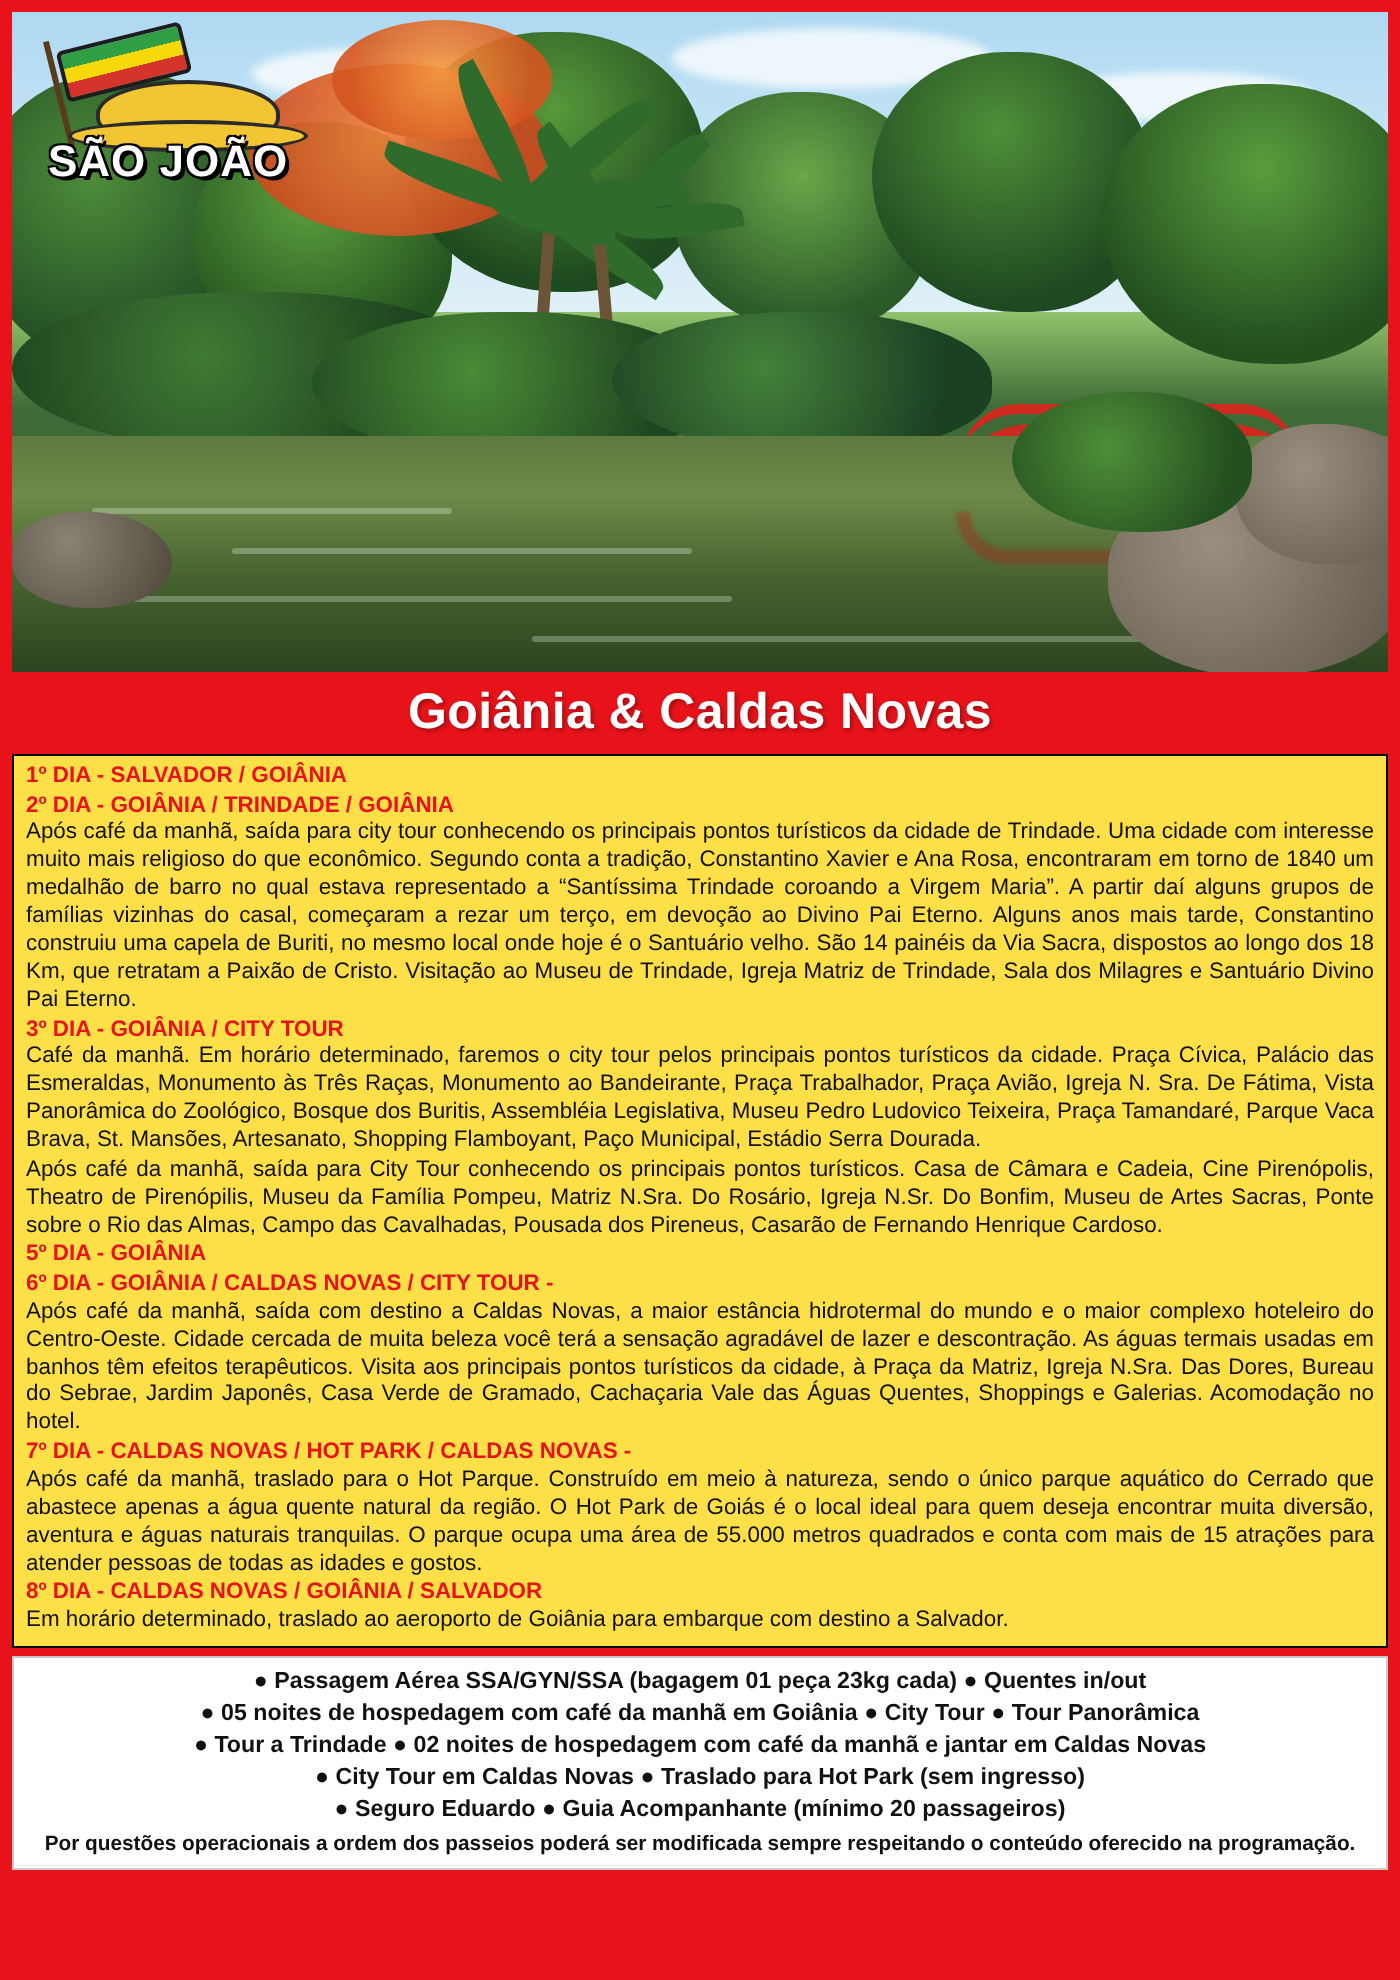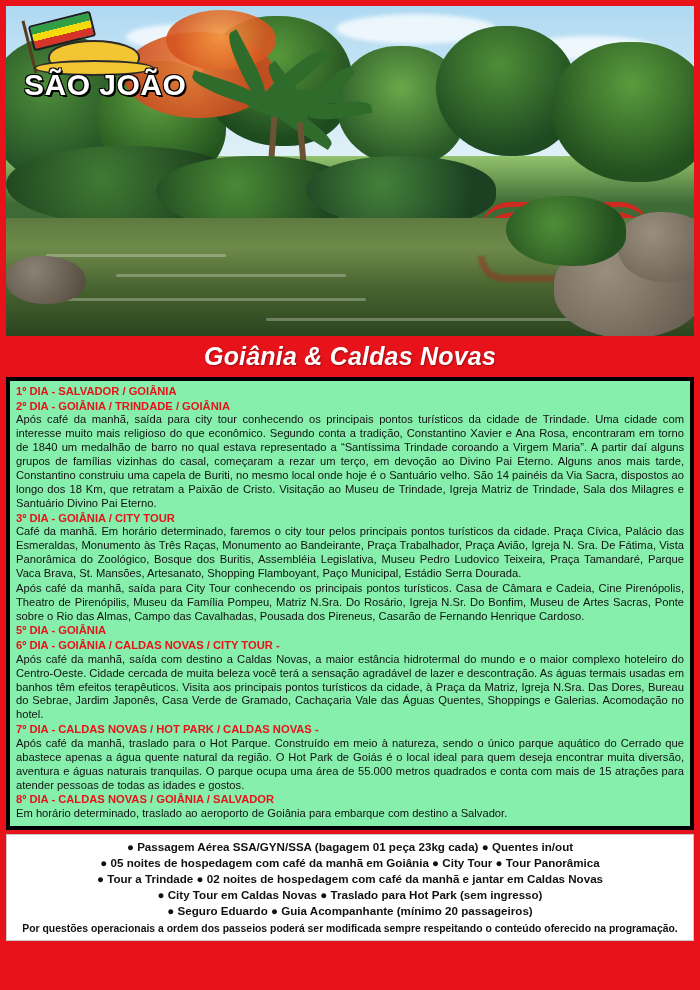--- a/index.html
+++ b/index.html
@@ -84,21 +84,21 @@
     position:absolute; border-radius:50%;
   }
 
   
   .logo {
     position:absolute; left:14px; top:10px; width:190px; height:95px;
   }
   .logo-text {
     position:absolute; left:4px; top:52px;
     font-family: "Liberation Sans", sans-serif;
-    font-weight:bold; font-size:30px; letter-spacing:.5px;
+    font-weight:bold; font-size:22px; letter-spacing:.5px;
     color:#ffffff; text-shadow: 2px 2px 0 #000, -1px -1px 0 #000, 1px -1px 0 #000, -1px 1px 0 #000;
   }
   .hat {
     position:absolute; left:28px; top:24px; width:92px; height:34px;
     background:#f2c533; border:2px solid #2b2b2b; border-radius: 50% 50% 44% 44%;
   }
   .hat-brim {
     position:absolute; left:14px; top:44px; width:120px; height:16px;
     background:#f2c533; border:2px solid #2b2b2b; border-radius:50%;
   }
@@ -113,29 +113,28 @@
   }
 
   
   .titlebar {
     width:688px; background:#e8131a; text-align:center;
     padding: 6px 0 2px 0;
   }
   .title {
     color:#ffffff; font-size:25px; font-weight:bold; letter-spacing:.2px;
     text-shadow: 1px 1px 2px rgba(0,0,0,.35);
-    font-style: italic;
   }
   .subtitle {
     color:#ffffff; font-size:14px; font-weight:bold; margin-top:2px;
   }
 
   
   .panel {
-    width:688px; background:#86efac; border:4px solid #000000;
+    width:688px; background:#fde047; border:1px solid #000000;
     padding: 3px 6px 4px 6px;
     margin-top:4px;
   }
   .day-title {
     color:#e8131a; font-weight:bold; font-size:11.2px; line-height:1.22;
     margin-top:1px;
   }
   .day-text {
     color:#111111; font-size:11.2px; line-height:1.24; text-align:justify;
     margin-bottom:1px;

